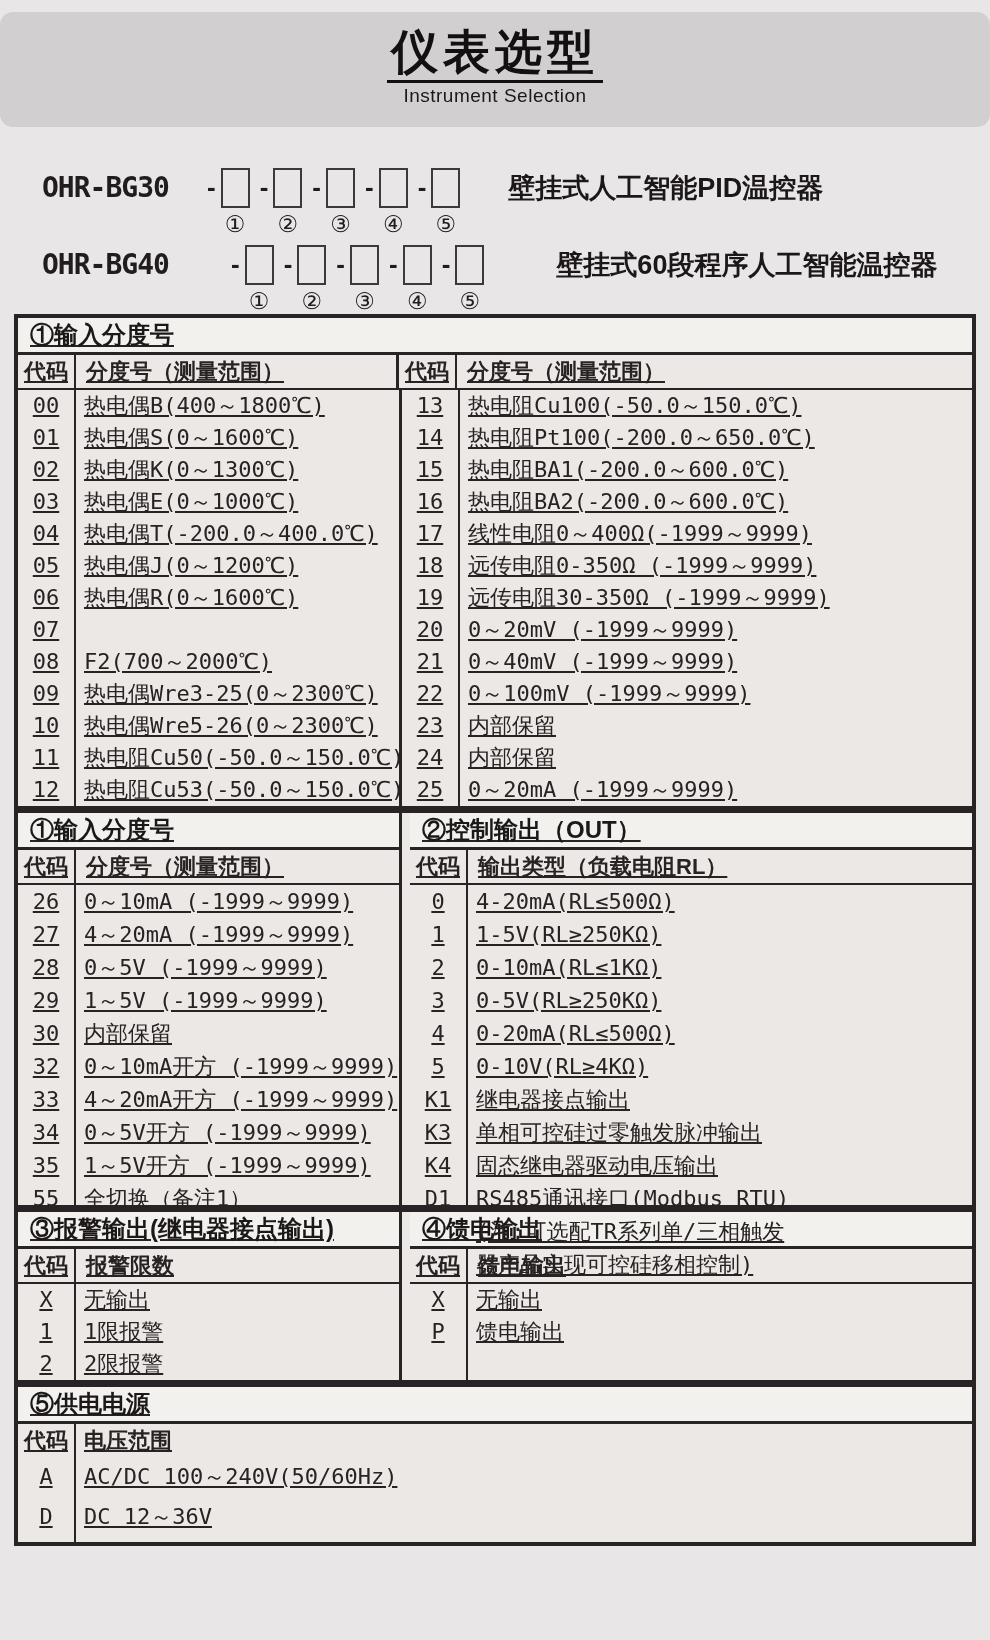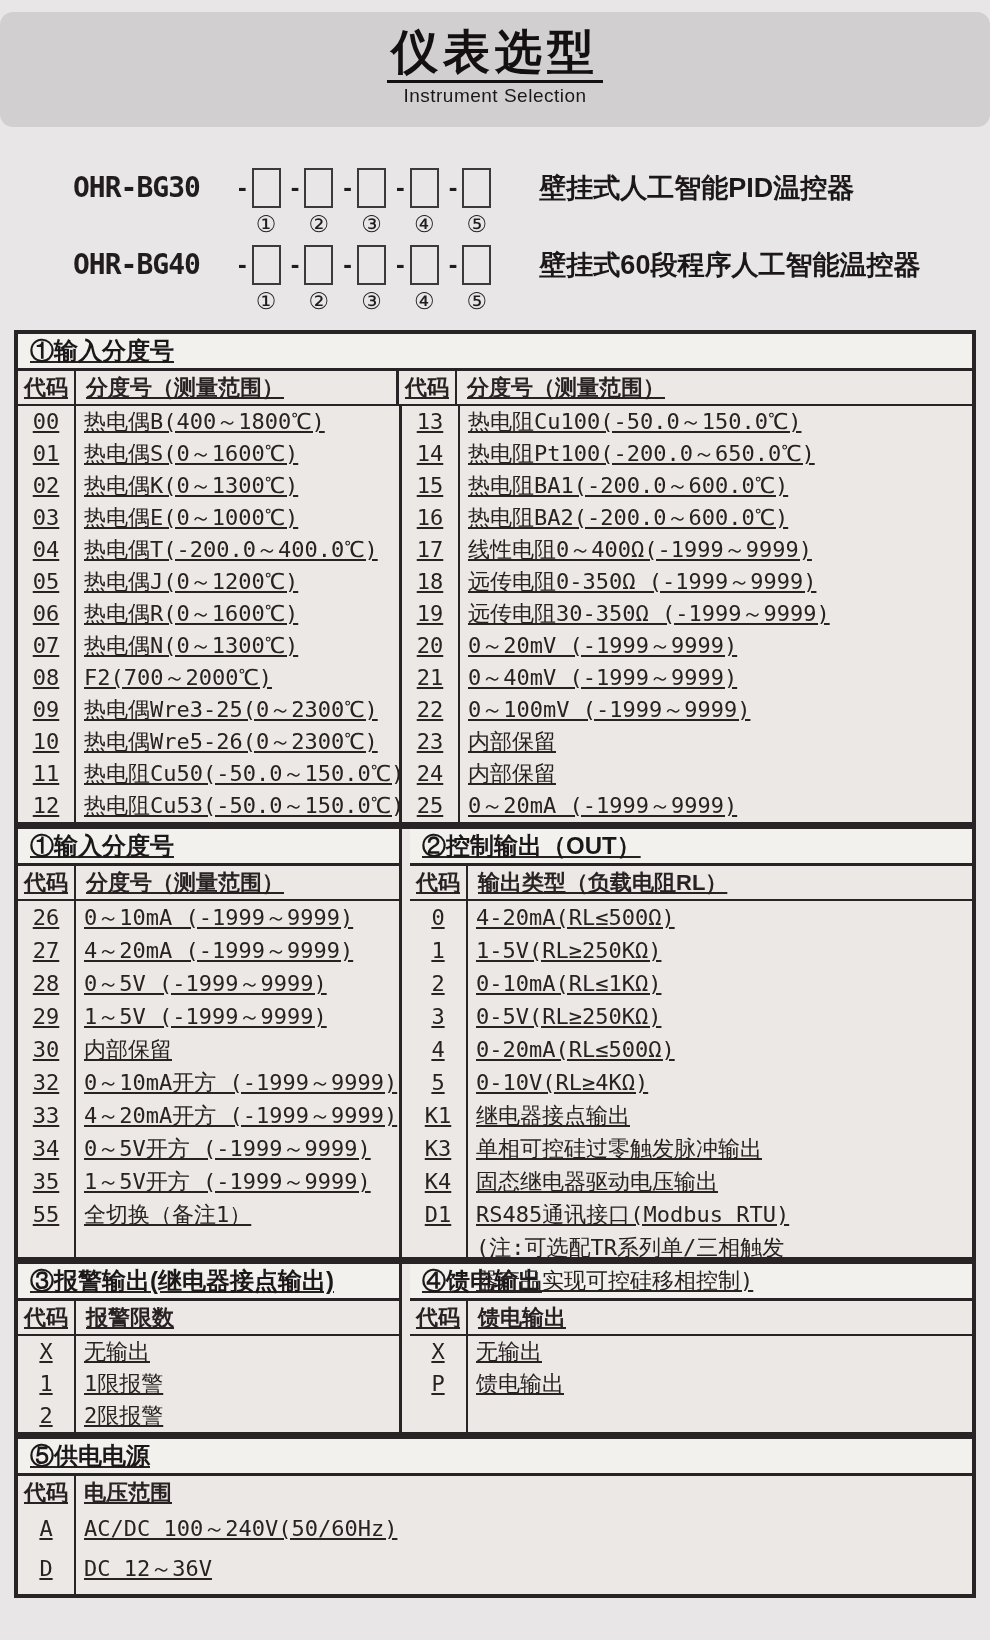--- a/index.html
+++ b/index.html
@@ -17,23 +17,23 @@
     border-radius:13px;
   }
   .title{
     display:inline-block;margin-top:14px;
     font-size:47px;font-weight:bold;letter-spacing:5px;color:#141011;
     border-bottom:3px solid #141011;padding:0 4px 2px 4px;line-height:1.1;
   }
   .subtitle{font-size:19px;color:#1c1819;margin-top:2px;letter-spacing:0.5px;}
 
   
-  .models{padding:41px 0 16px 42px;margin-left:31px;}
+  .models{padding:41px 0 0 42px;}
   .model-row{display:flex;align-items:flex-start;}
-  .model-row + .model-row{margin-top:8px;}
+  .model-row + .model-row{margin-top:8px;gap:24px;}
   .mcode{
     width:160px;font-family:"DejaVu Sans Mono", monospace;
     font-weight:bold;font-size:28px;letter-spacing:-1px;line-height:40px;color:#211c1d;
     white-space:nowrap;
   }
   .unit{display:flex;align-items:flex-start;}
   .unit + .unit{margin-left:5px;}
   .dash{font-size:26px;font-weight:bold;line-height:38px;margin:0 5px;color:#211c1d;}
   .bcol{display:flex;flex-direction:column;align-items:center;}
   .mbox{width:25px;height:36px;border:2px solid #3d3839;background:transparent;}
@@ -71,21 +71,21 @@
   .fs22{font-size:22px;}
   
   .body2{display:flex;justify-content:center;}
   .halfL{width:381px;flex:none;border-right:3px solid #282324;}
   .halfR{flex:1;}
   .t1 .row{height:32px;line-height:32px;}
   
   .two{display:flex;align-items:stretch;}
   .subL{width:381px;flex:none;}
   .subR{flex:1;border-left:3px solid #282324;padding-left:8px;}
-  .t2rows{height:356px;}
+  .t2rows{height:320px;}
   .t2L .row{height:33px;line-height:33px;}
   .t2R .row{height:33px;line-height:33px;}
   
   .t3rows{height:96px;}
   .t3 .row{height:32px;line-height:32px;}
   
   .t4 .rowhead{height:34px;line-height:34px;font-weight:bold;font-size:22px;}
   .t4 .rowhead .code{font-family:"Liberation Sans", sans-serif;}
   .t4rows{padding-bottom:4px;}
   .t4 .rowA{height:38px;line-height:38px;}
@@ -237,21 +237,20 @@
             <span class="label">热电偶J(0～1200℃)</span>
           </div>
 
           <div class="row">
             <span class="code">06</span>
             <span class="label">热电偶R(0～1600℃)</span>
           </div>
 
           <div class="row">
             <span class="code">07</span>
-            <span class="label">热电偶N(0～1300℃)</span>
           </div>
 
           <div class="row">
             <span class="code">08</span>
             <span class="label">F2(700～2000℃)</span>
           </div>
 
           <div class="row">
             <span class="code">09</span>
             <span class="label">热电偶Wre3-25(0～2300℃)</span>

